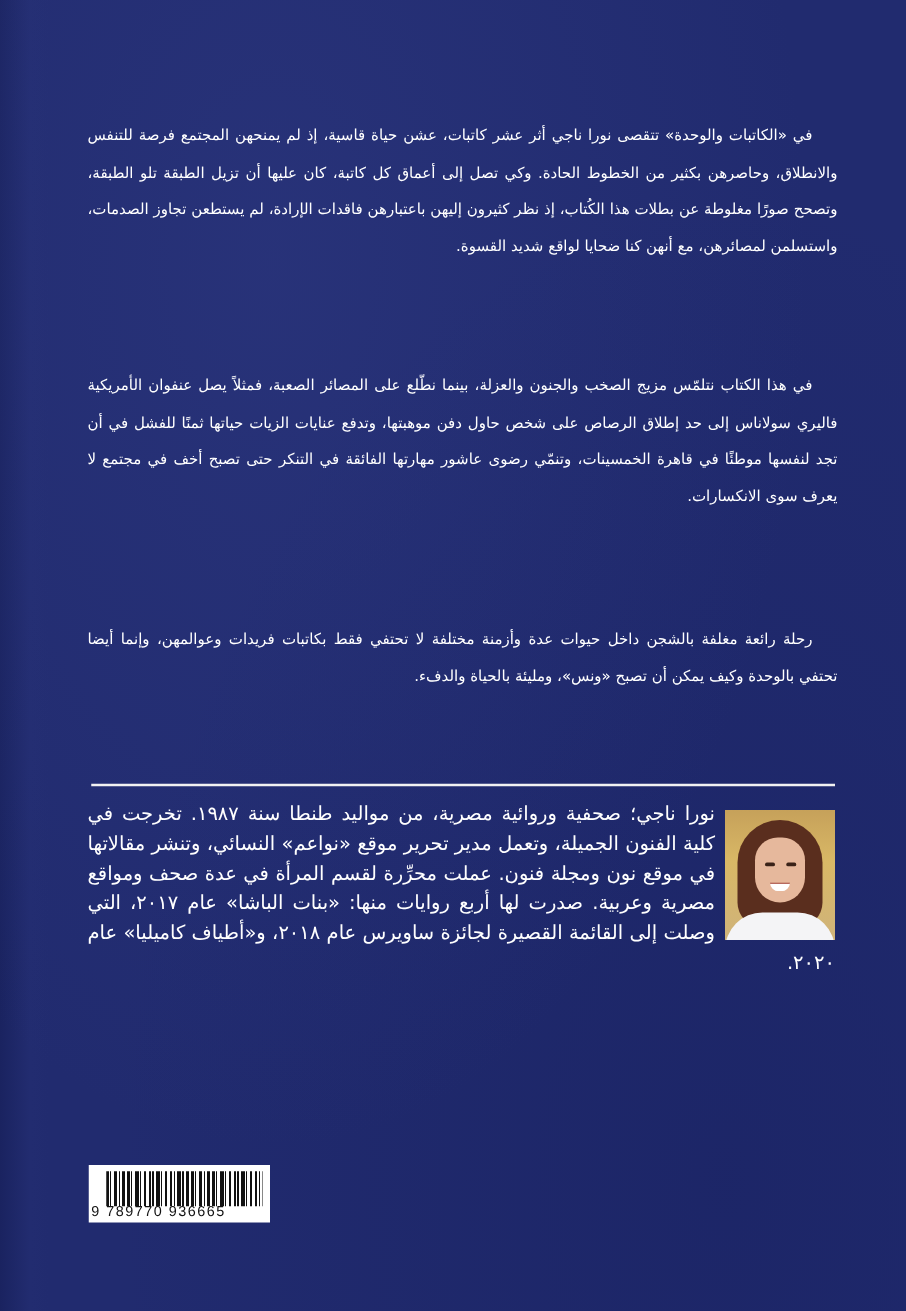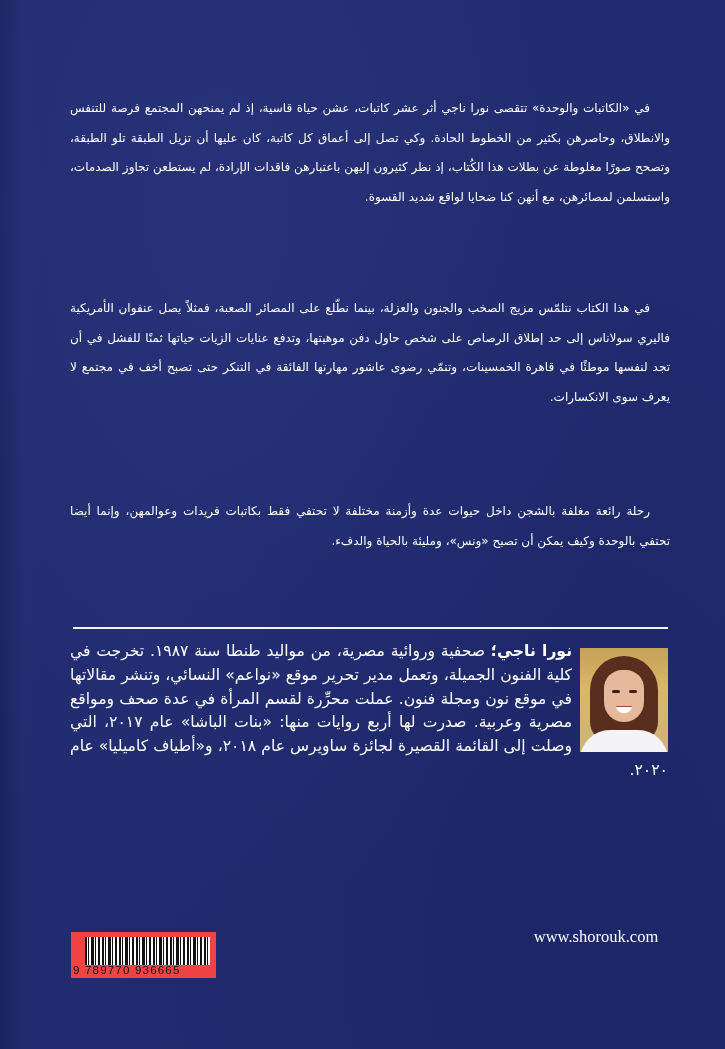--- a/index.html
+++ b/index.html
@@ -55,24 +55,24 @@
     position:absolute; left:0; top:82px; width:88px; height:30px;
     background:#f4f4f6; border-radius:30px 30px 0 0;
   }
   .bio {
     position:absolute; left:70px; top:640px; width:598px; direction:rtl;
     font-size:15.6px; line-height:23.8px; text-align:justify;
   }
   .bio .floatbox {
     float:right; width:96px; height:104px; margin-left:0;
   }
-  .bio .name { font-weight:bold; }
+  .bio .name { font-weight:normal; }
   .barcode {
     position:absolute; left:71px; top:932px; width:145px; height:46px;
-    background:#ef4444;
+    background:#ffffff;
   }
   .barcode .bars {
     position:absolute; left:14px; top:5px; width:125px; height:28px;
     background:repeating-linear-gradient(90deg,
       #111 0 2px,#fff 2px 3px,#111 3px 4px,#fff 4px 6px,#111 6px 9px,#fff 9px 10px,
       #111 10px 11px,#fff 11px 13px,#111 13px 15px,#fff 15px 17px);
   }
   .barcode .digits {
     position:absolute; left:2px; bottom:1px; width:141px;
     font-family:"Liberation Sans", sans-serif; font-size:11.5px; letter-spacing:1.2px;
@@ -119,14 +119,13 @@
   <div class="smile"></div>
   <div class="shirt"></div>
 </div>
 
 <div class="barcode">
   <div class="bars"></div>
   <div class="digits">9 789770 936665</div>
 </div>
 
 <div class="publisher">
-  <div class="url">www.shorouk.com</div>
 </div>
 
 </body></html>

